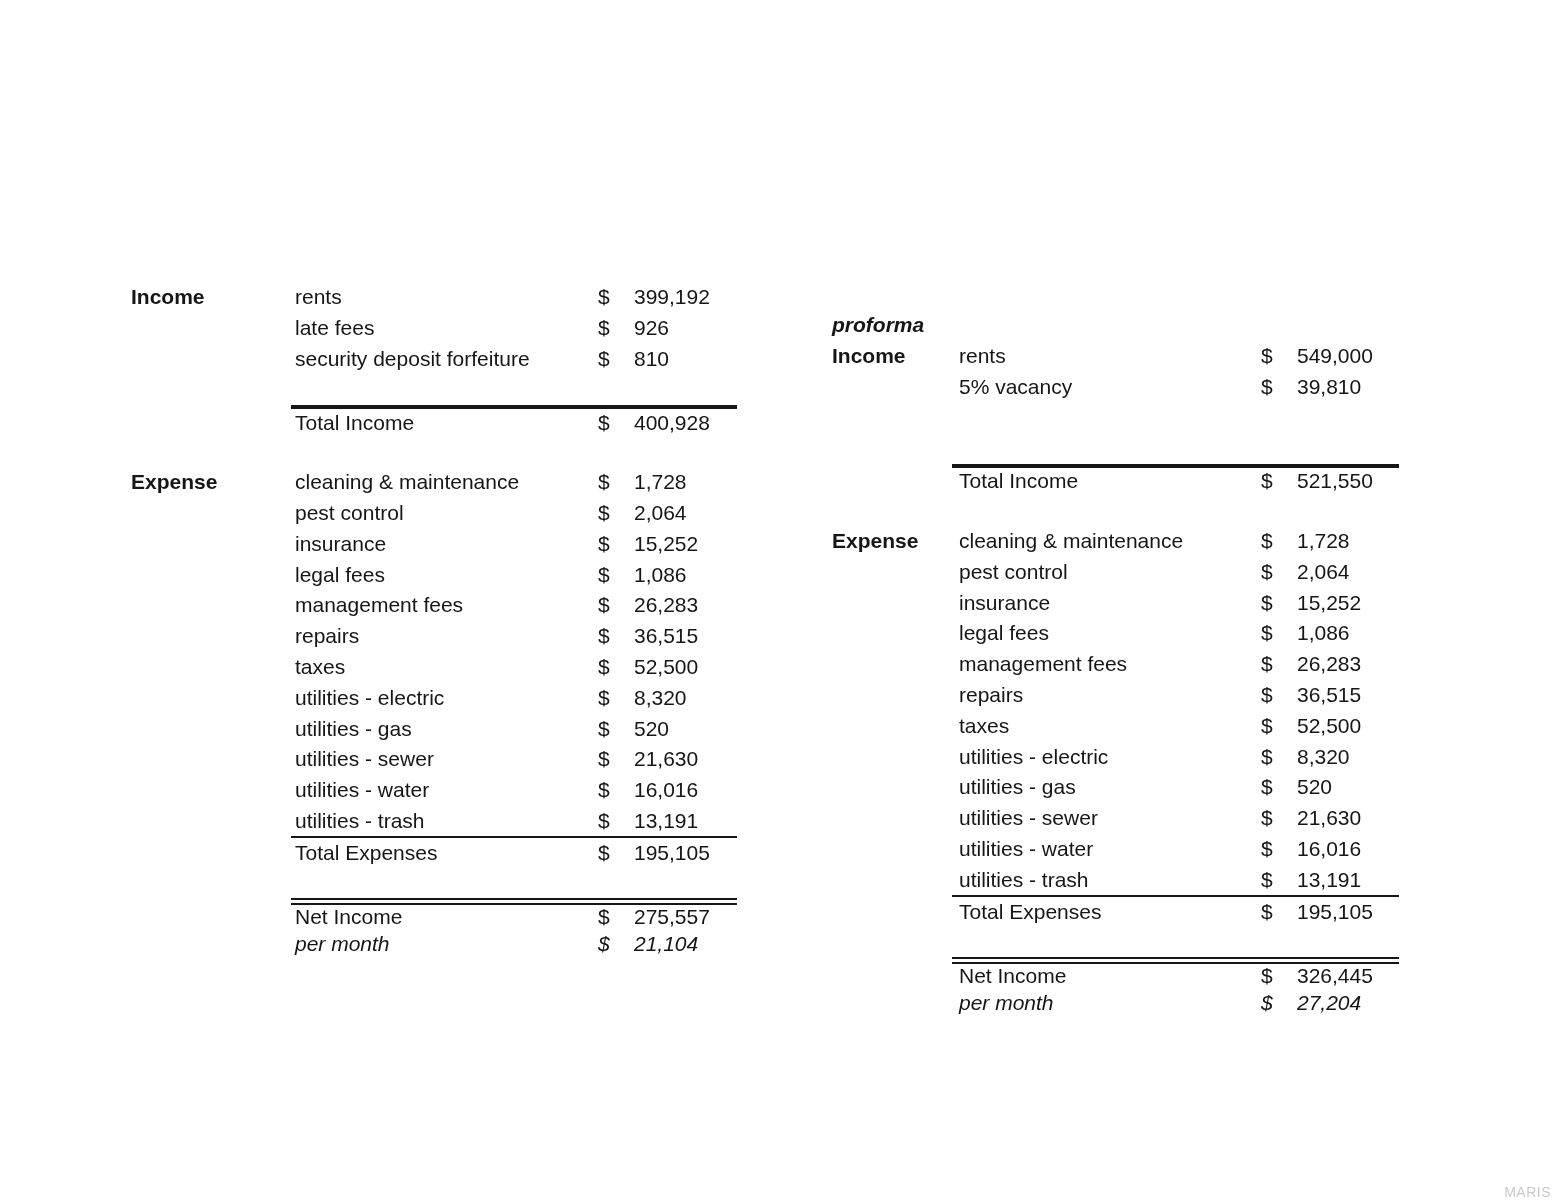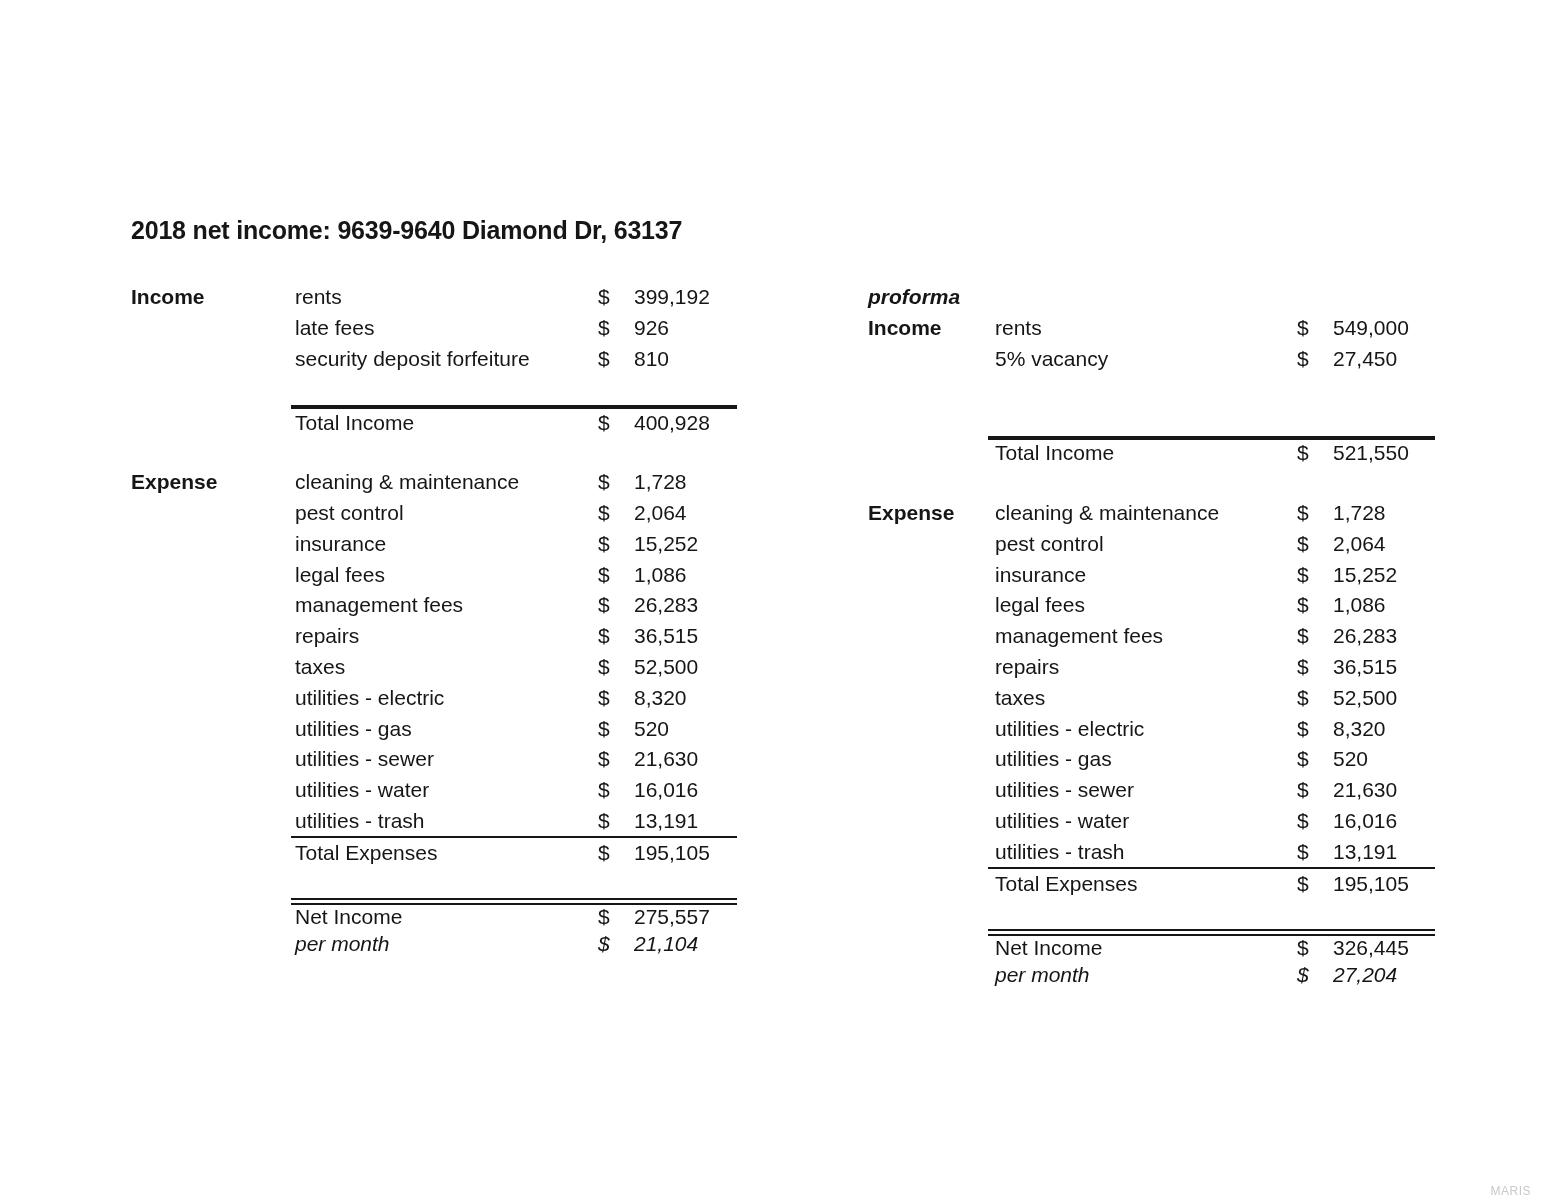--- a/index.html
+++ b/index.html
@@ -8,21 +8,21 @@
     font-family:"Liberation Sans", sans-serif; color:#161616; font-size:21px;
     overflow:hidden;
     --rh:30.8px; --ink:#161616;
   }
   .title {
     position:absolute; left:131px; top:216px;
     font-size:25px; font-weight:700; letter-spacing:-0.2px; white-space:nowrap;
   }
   .statement { position:absolute; top:282px; }
   .stmt-a { left:131px; width:606px; --c1:160px; --c3:36px; --c4:103px; --c2pad:4px; --c4pad:14px; }
-  .stmt-b { left:868px; width:567px; --c1:120px; --c3:36px; --c4:102px; --c2pad:7px; --c4pad:12px; }
+  .stmt-b { left:832px; width:567px;margin-top:28px; --c1:120px; --c3:36px; --c4:102px; --c2pad:7px; --c4pad:12px; }
 
   .row {
     display:grid; grid-template-columns:var(--c1) 1fr var(--c3) var(--c4);
     height:var(--rh); align-items:center; box-sizing:border-box; white-space:nowrap;
   }
   .c1 { font-weight:700; }
   .c2 { padding-left:var(--c2pad); overflow:hidden; }
   .c3 { text-align:left; }
   .c4 { text-align:left; padding-right:var(--c4pad); font-variant-numeric:tabular-nums; }
 
@@ -42,30 +42,29 @@
     grid-template-columns:1fr var(--c3) var(--c4);
     font-weight:400;
   }
   .rule-thick  { border-top:4px solid var(--ink); }
   .rule-thin   { border-top:2px solid var(--ink); }
   .rule-double { border-top:7px double var(--ink); }
   .italic-row  { font-style:italic; }
   .spacer { height:var(--rh); }
 
   .watermark {
-    position:absolute; right:22px; top:1184px;
-    font-size:12px; color:#c9c9c9; letter-spacing:0.5px;
+    position:absolute; right:2px; top:1184px;
+    font-size:14px; color:#c9c9c9; letter-spacing:0.5px;
   }
 </style>
 </head>
 <body>
 
 <div class="page">
 
-  <div class="title">2018 net income: 9639-9640 Diamond Dr, 63137</div>
 
   <section class="statement stmt-a">
 
     <div class="section sec-income">
       <div class="section-header">Income</div>
       <div>
 
           <div class="row">
             <div class="c1"></div>
             <div class="c2">rents</div>
@@ -221,21 +220,21 @@
             <div class="c1"></div>
             <div class="c2">rents</div>
             <div class="c3">$</div>
             <div class="c4">549,000</div>
           </div>
 
           <div class="row">
             <div class="c1"></div>
             <div class="c2">5% vacancy</div>
             <div class="c3">$</div>
-            <div class="c4">27,450</div>
+            <div class="c4">39,810</div>
           </div>
         </div>
     </div>
 
     <div class="row total rule-thick">
       <div class="c2">Total Income</div>
       <div class="c3">$</div>
       <div class="c4">521,550</div>
     </div>
 

